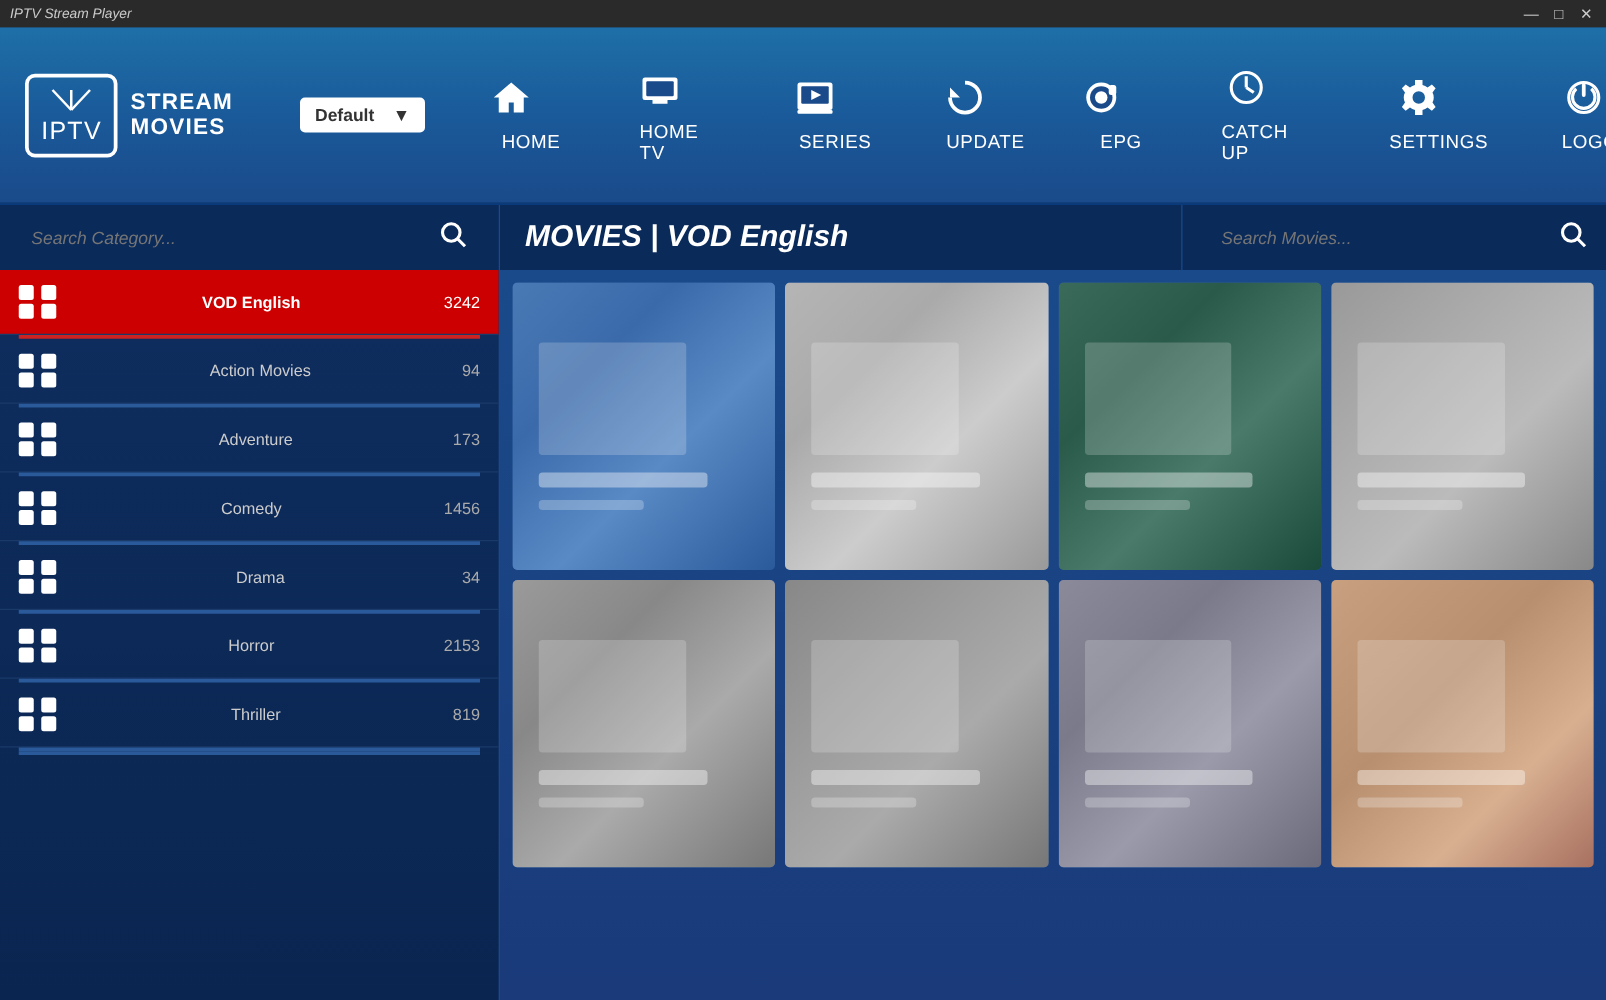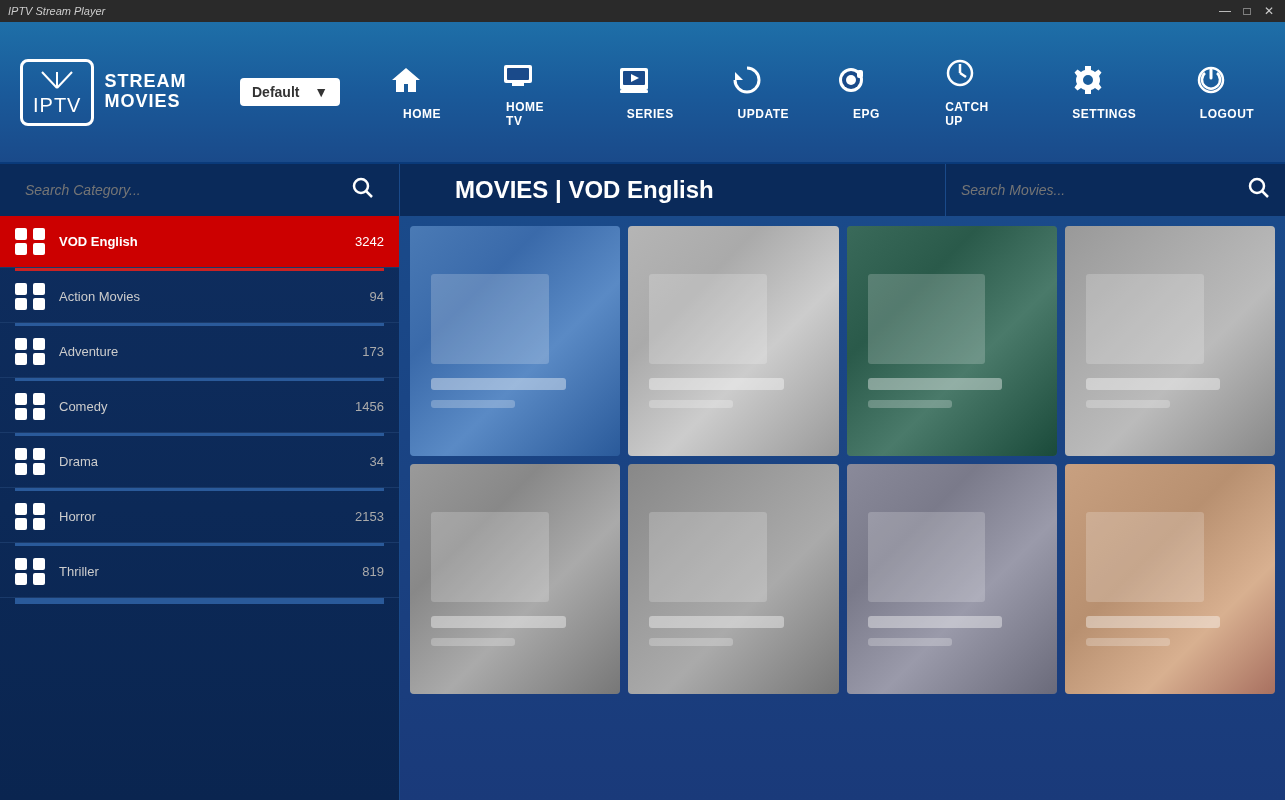--- a/index.html
+++ b/index.html
@@ -114,22 +114,22 @@
       padding: 8px 12px;
       border-radius: 6px;
       min-width: 70px;
     }
     .nav-icon {
       font-size: 28px;
       color: white;
     }
     .nav-label {
       color: white;
-      font-size: 12px;
-      font-weight: bold;
+      font-size: 15px;
+      font-weight: normal;
       letter-spacing: 0.5px;
       margin-left: 32px;
     }
 
     
     .search-bar {
       background: #0a2a5a;
       height: 52px;
       display: flex;
       align-items: center;
@@ -160,44 +160,46 @@
     .page-title-area {
       flex: 1;
       padding: 0 20px;
       display: flex;
       align-items: center;
     }
     .page-title {
       color: white;
       font-size: 24px;
       font-weight: bold;
-      margin-left: 35px;
+      font-style: italic;
     }
     .search-right {
       width: 340px;
       display: flex;
       align-items: center;
       padding: 0 15px;
       height: 100%;
       border-left: 1px solid #1a4a8a;
     }
     .search-right input {
       background: transparent;
       border: none;
       outline: none;
       color: #aaa;
       font-size: 14px;
       flex: 1;
       font-style: italic;
+      margin-left: 16px;
     }
 
     
     .main-content {
       display: flex;
       height: calc(800px - 22px - 142px - 52px);
+      text-align: center;
       
     }
 
     
     .sidebar {
       width: 400px;
       background: linear-gradient(180deg, #0e2d5e 0%, #0a2550 100%);
       overflow-y: auto;
       border-right: 1px solid #1a4a8a;
     }

